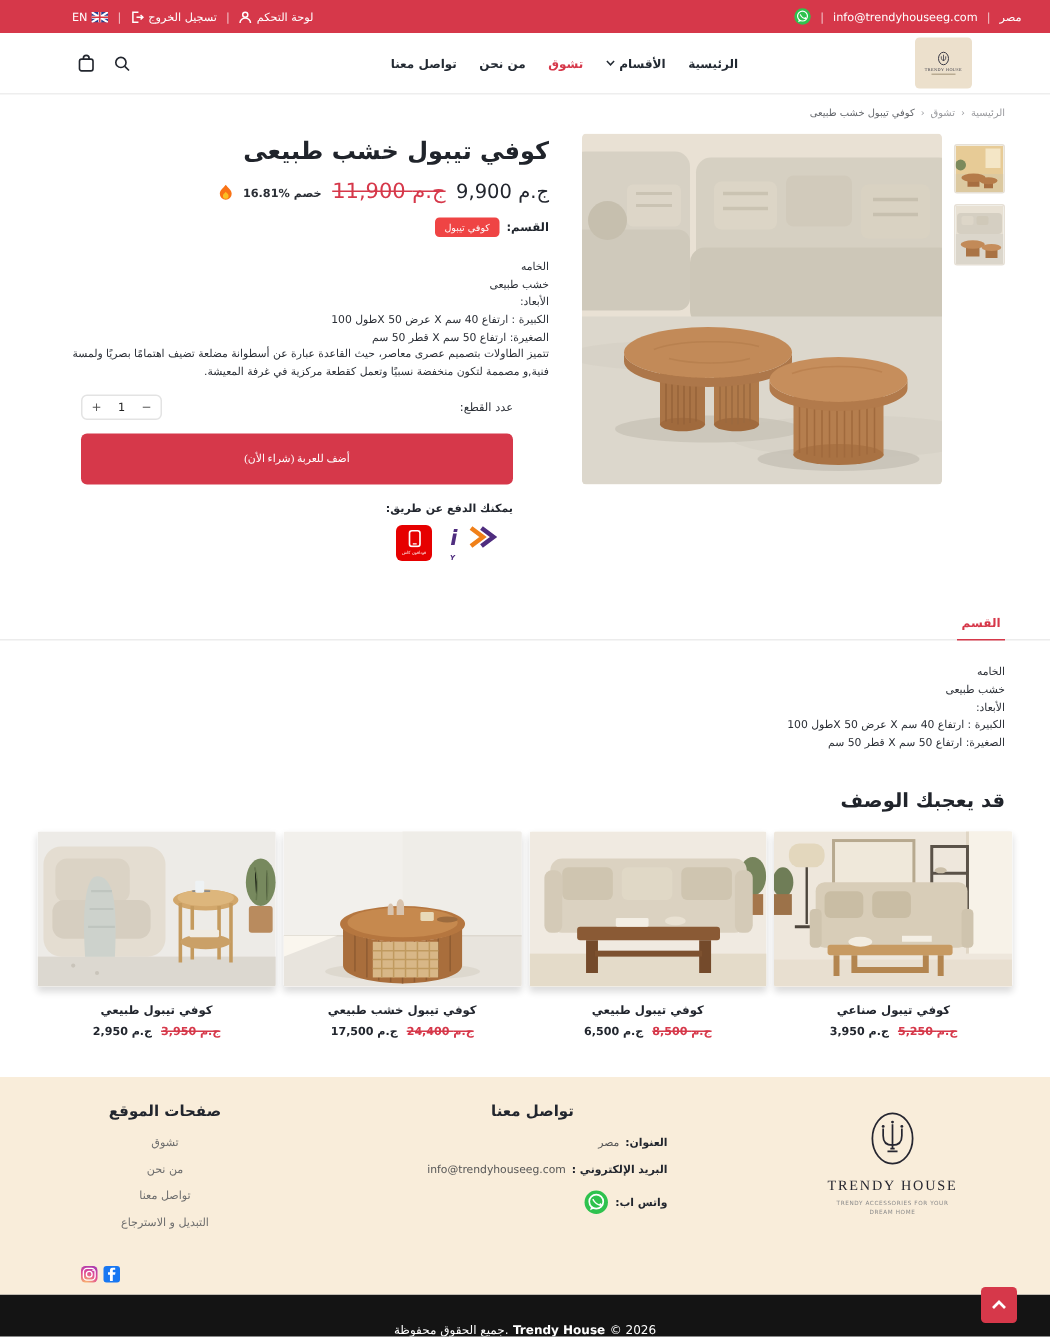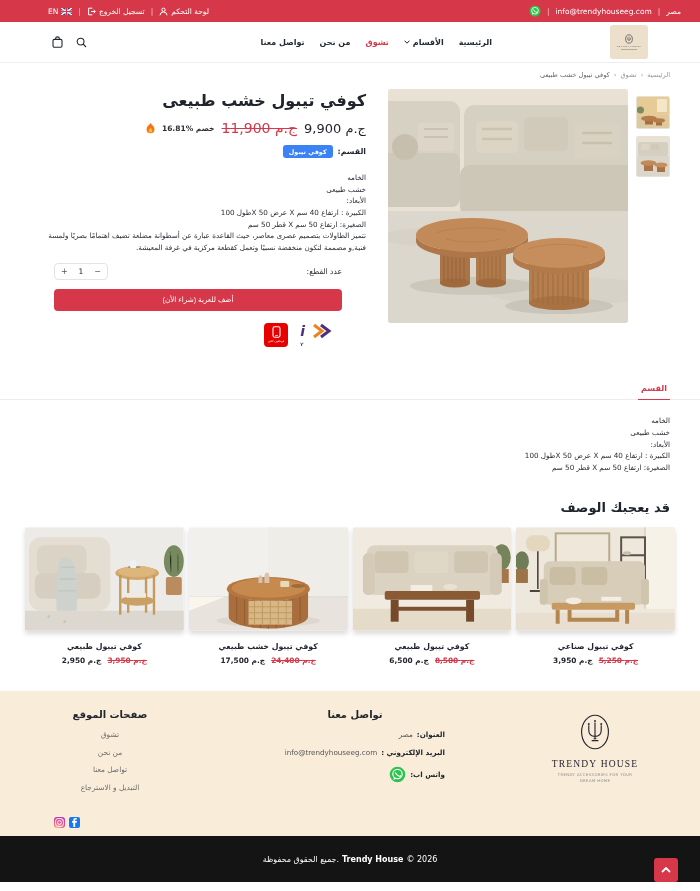--- a/index.html
+++ b/index.html
@@ -39,31 +39,31 @@
 .thumbs{display:flex;flex-direction:column;gap:7px;width:34px;padding-top:7px}
 .thumb{border-radius:2px;overflow:hidden;border:1px solid #e6e0d6;cursor:pointer}
 .main-photo{width:240px;height:234px;border-radius:3px;overflow:hidden;cursor:pointer}
 .info{flex:1;min-width:0}
 .p-title{font-size:16px;font-weight:bold;color:#20242b;margin-top:2px}
 .price-row{display:flex;align-items:center;gap:7px;margin-top:10px}
 .price-new{font-size:13px;font-weight:normal;color:#22262e}
 .price-old{font-size:14px;color:#d6384a;text-decoration:line-through}
 .price-disc{font-size:7.5px;color:#2b2f36;font-weight:bold}
 .cat-row{display:flex;align-items:center;gap:5px;margin-top:9px;font-size:7.8px;font-weight:bold}
-.badge{background:#3b82f6;color:#fff;font-size:6.4px;padding:2.5px 6px;border-radius:3px;font-weight:bold;cursor:pointer}
+.badge{background:#ef4444;color:#fff;font-size:6.4px;padding:2.5px 6px;border-radius:3px;font-weight:normal;cursor:pointer}
 .details{margin-top:14px;font-size:7.2px;line-height:1.62;color:#2b2f36}
 .purchase{margin:9px 24px 0 24px}
 .qty-row{display:flex;align-items:center;justify-content:space-between}
 .qty-label{font-size:7.6px;color:#2b2f36}
 .stepper{display:flex;align-items:center;justify-content:space-between;width:54px;height:17px;
   border:1px solid #e3e3e3;border-radius:4px;padding:0 6px;font-size:8px;color:#555;direction:rtl}
 .stepper span{cursor:pointer}
 .stepper .val{color:#222;font-size:7.5px}
-.add-btn{margin-top:9px;width:100%;height:22px;background:#d6384a;border:none;border-radius:4px;
-  color:#fff;font-size:7.2px;font-family:Liberation Sans, sans-serif;cursor:pointer}
+.add-btn{margin-top:9px;width:100%;height:34px;background:#d6384a;border:none;border-radius:4px;
+  color:#fff;font-size:7.2px;font-family:Liberation Serif, serif;cursor:pointer}
 .pay{margin-top:11px;text-align:right}
 .pay-label{font-size:7.4px;font-weight:bold;color:#22262e}
 .pay-icons{display:flex;justify-content:flex-start;align-items:center;gap:12px;margin-top:6px}
 .voda{width:24px;height:24px;background:#e60000;border-radius:4px;display:flex;flex-direction:column;
   align-items:center;justify-content:center;gap:1px;cursor:pointer}
 .voda .vtxt{color:#fff;font-size:2.8px;white-space:nowrap}
 
 
 .tabbar{margin-top:28px;padding:0 30px;border-bottom:1px solid #ececec}
 .tab{display:inline-block;color:#d6384a;font-size:8px;font-weight:bold;padding:0 3px 6px;
@@ -315,20 +315,21 @@
       <div class="qty-row">
         <span class="qty-label">عدد القطع:</span>
         <span class="stepper">
           <span>−</span>
           <span class="val">1</span>
           <span>+</span>
         </span>
       </div>
       <button class="add-btn">أضف للعربة (شراء الأن)</button>
       <div class="pay">
+        <div class="pay-label">يمكنك الدفع عن طريق:</div>
         <div class="pay-icons">
           <span>
             <svg width="42" height="26" viewBox="0 0 42 26">
               <text x="5" y="14" font-size="14" font-style="italic" font-weight="bold" fill="#4f2d7f">i</text>
               <path d="M14 3l8 6-8 6" fill="none" stroke="#f08019" stroke-width="3"></path>
               <path d="M21 3l8 6-8 6" fill="none" stroke="#4f2d7f" stroke-width="3"></path>
               <text x="4" y="24" font-size="4.6" font-style="italic" font-weight="bold" letter-spacing=".6" fill="#4f2d7f">INSTAPAY</text>
             </svg>
           </span>
           <span class="voda">

